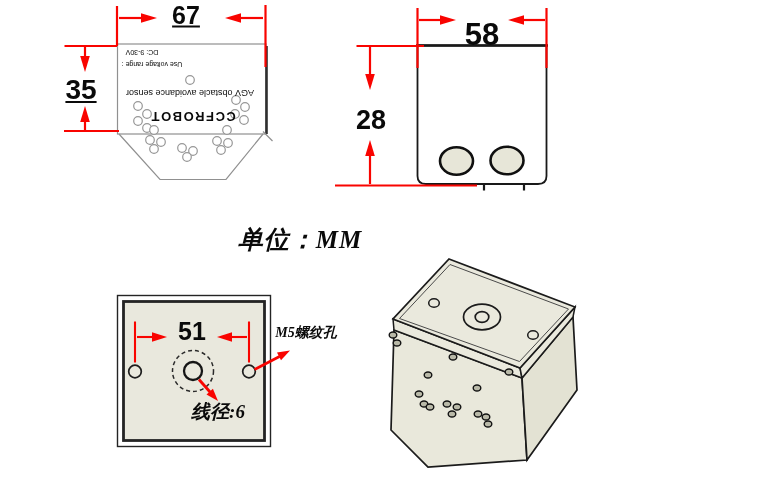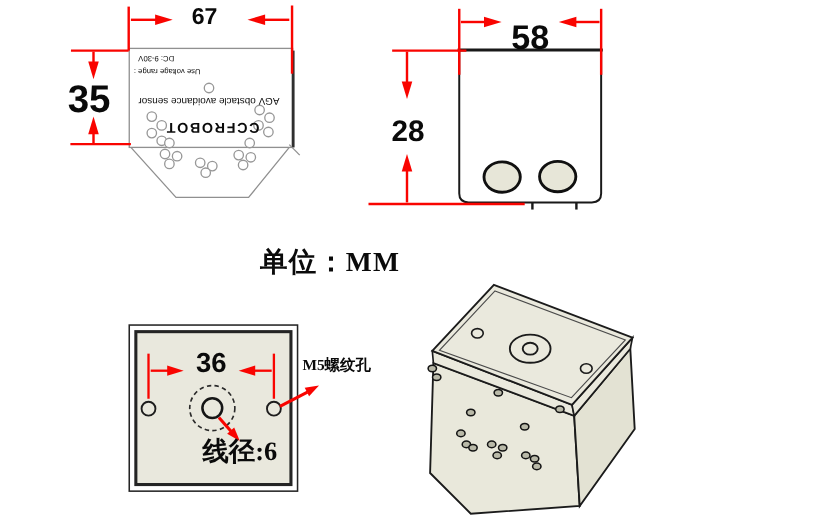--- a/index.html
+++ b/index.html
@@ -2,21 +2,21 @@
 <html><head>
 <meta charset="utf-8">
 <style>
   html,body{margin:0;padding:0;background:#fff;}
   #canvas{position:relative;width:760px;height:480px;background:#ffffff;overflow:hidden;
           font-family:"Liberation Sans",sans-serif;}
   svg{position:absolute;left:0;top:0;}
   .t{position:absolute;transform:translate(-50%,-50%);white-space:nowrap;color:#0a0a0a;line-height:1;}
   .t.rot{transform:translate(-50%,-50%) rotate(180deg);}
   .num{font-family:"Liberation Sans",sans-serif;font-weight:700;}
-  .cjk{font-family:"Liberation Serif",serif;font-weight:700;}
+  .cjk{font-family:"Liberation Serif",serif;font-weight:700;font-style:italic;}
   .eng{font-family:"Liberation Sans",sans-serif;}
 </style>
 </head>
 <body>
 
 <div id="canvas">
 
   <svg width="760" height="480" viewBox="0 0 760 480">
 
     <g>
@@ -136,29 +136,29 @@
           <ellipse cx="447" cy="404" rx="3.8" ry="3"></ellipse>
         <ellipse cx="457" cy="407" rx="3.8" ry="3"></ellipse>
           <ellipse cx="452" cy="414" rx="3.8" ry="3"></ellipse>
         <ellipse cx="478" cy="414" rx="3.8" ry="3"></ellipse>
           <ellipse cx="486" cy="417" rx="3.8" ry="3"></ellipse>
         <ellipse cx="488" cy="424" rx="3.8" ry="3"></ellipse>
       </g>
     </g>
   </svg>
 
-  <div class="t num" style="left:186px;top:15px;font-size:21px;">67</div>
-  <div class="t num" style="left:81px;top:90px;font-size:35px;">35</div>
+  <div class="t num" style="left:186px;top:15px;font-size:25px;text-decoration:underline;">67</div>
+  <div class="t num" style="left:81px;top:90px;font-size:28px;text-decoration:underline;">35</div>
   <div class="t num" style="left:482px;top:34px;font-size:31px;">58</div>
   <div class="t num" style="left:371px;top:120px;font-size:27px;">28</div>
-  <div class="t num" style="left:192px;top:331px;font-size:25px;">36</div>
+  <div class="t num" style="left:192px;top:331px;font-size:25px;">51</div>
 
   <div class="t cjk" style="left:300px;top:239px;font-size:25px;letter-spacing:1px;">单位：MM</div>
 
   <div class="t cjk" style="left:306px;top:333px;font-size:14px;transform:translate(-50%,-50%);">M5螺纹孔</div>
-  <div class="t cjk" style="left:218px;top:411px;font-size:24px;">线径:6</div>
+  <div class="t cjk" style="left:218px;top:411px;font-size:19px;">线径:6</div>
 
   <div class="t rot eng" style="left:193px;top:116px;font-size:13px;font-weight:700;letter-spacing:1.5px;">CCFROBOT</div>
   <div class="t rot eng" style="left:190px;top:92px;font-size:9px;">AGV obstacle avoidance sensor</div>
   <div class="t rot eng" style="left:152px;top:64px;font-size:7px;">Use voltage range :</div>
   <div class="t rot eng" style="left:142px;top:52px;font-size:7px;">DC: 9-30V</div>
 
 </div>
 
 </body></html>

